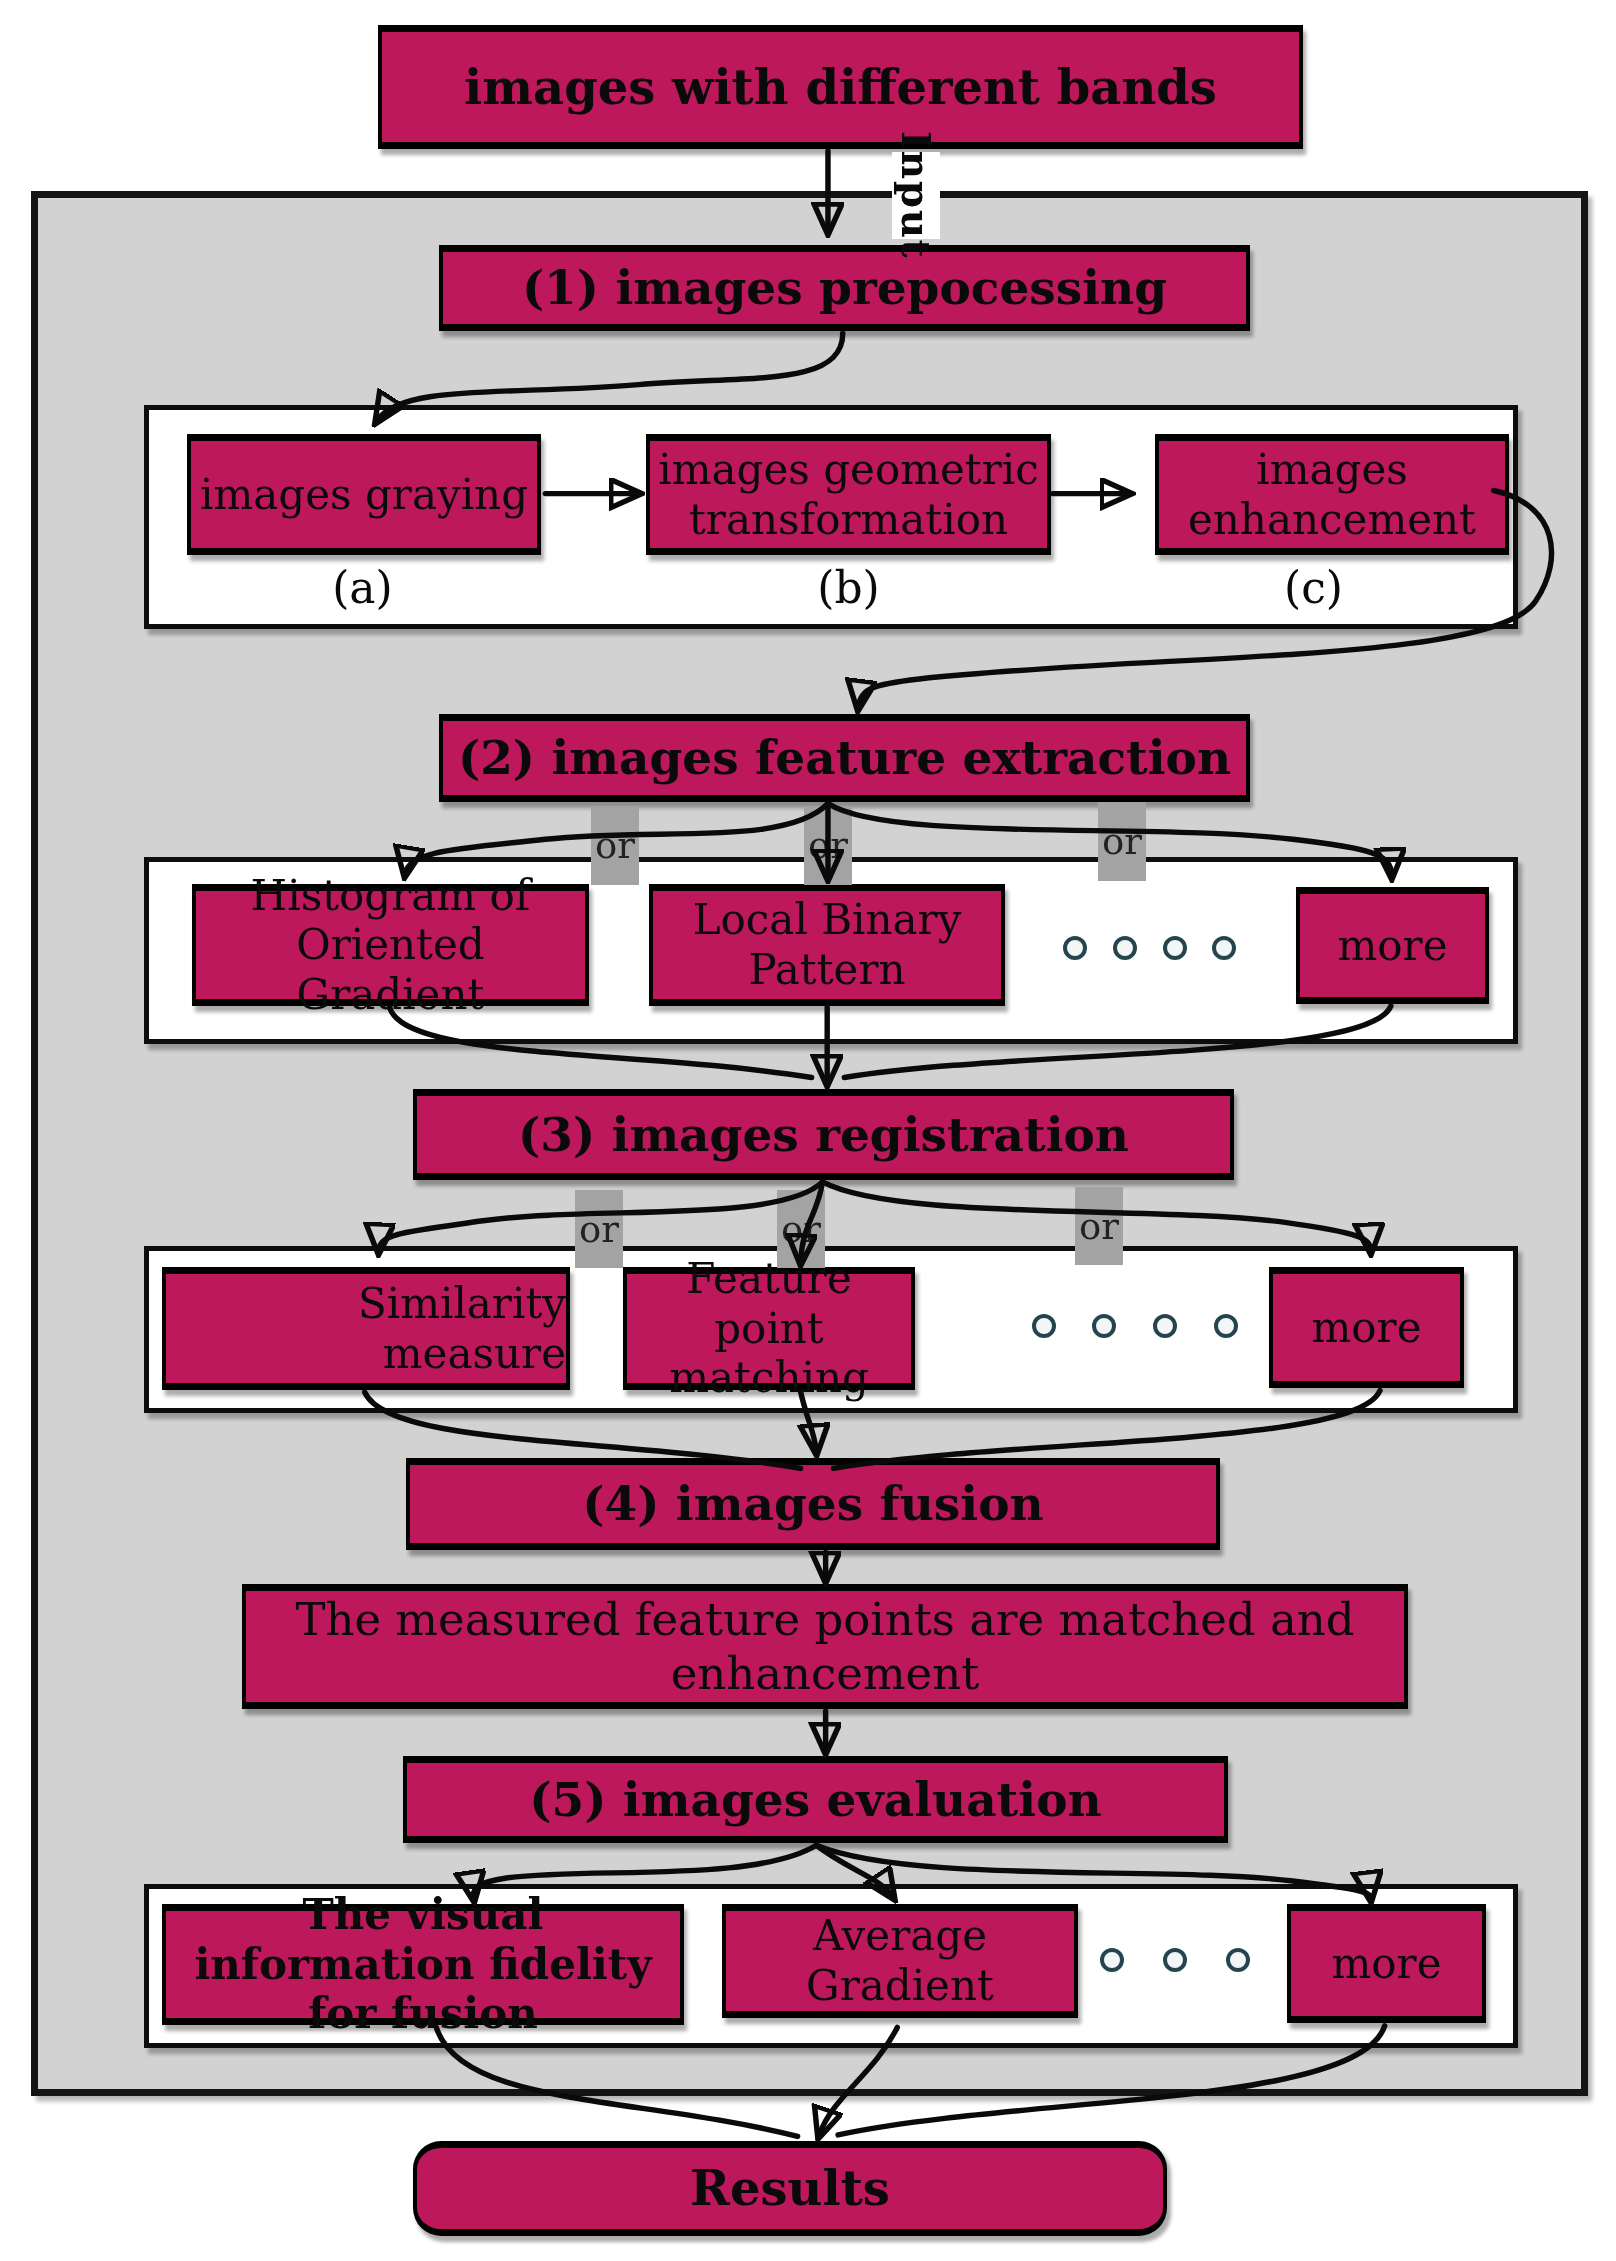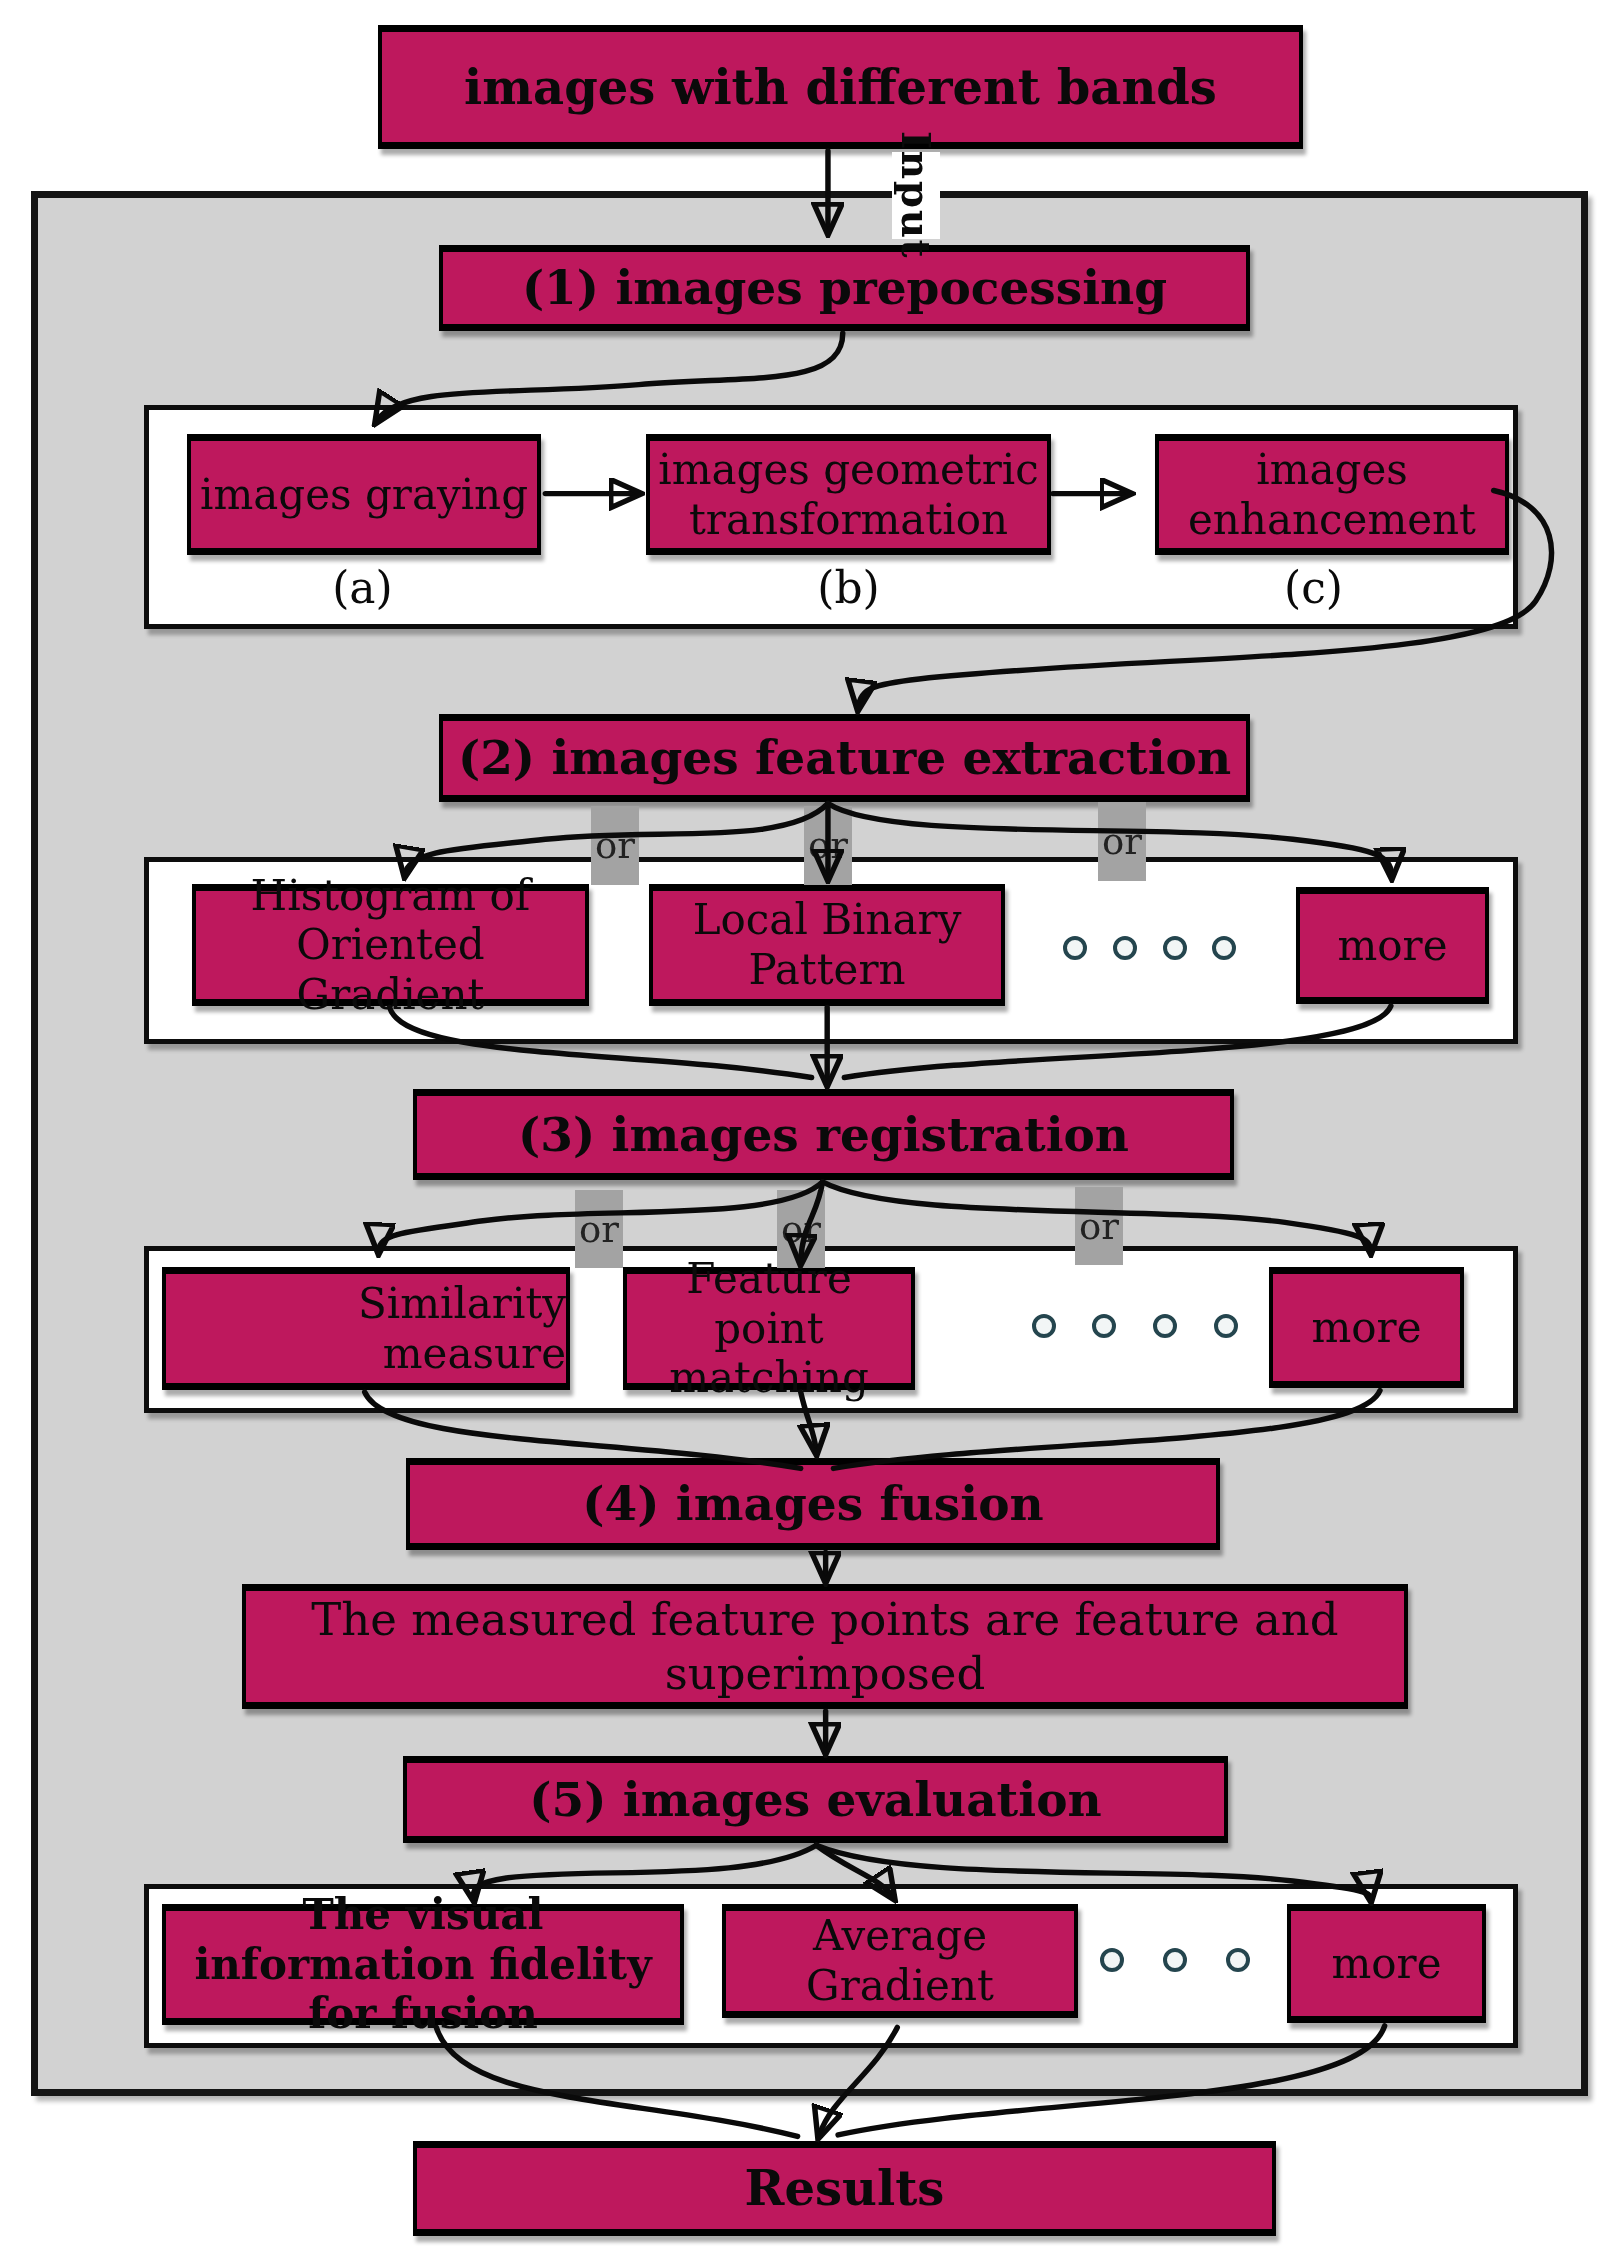--- a/index.html
+++ b/index.html
@@ -148,21 +148,21 @@
   <span class="dot" style="left:1214px; top:1314px;"></span>
   <div class="abs node leaf" style="left:1269px; top:1267px; width:195px; height:121px;">
     <span>more</span>
   </div>
 
   <div class="abs node stage" style="left:406px; top:1458px; width:814px; height:92px;">
     <span>(4) images fusion</span>
   </div>
 
   <div class="abs node note" style="left:242px; top:1584px; width:1166px; height:125px; padding:0 47px;">
-    <span>The measured feature points are feature and superimposed</span>
+    <span>The measured feature points are matched and enhancement</span>
   </div>
 
   <div class="abs node stage" style="left:403px; top:1756px; width:825px; height:87px;">
     <span>(5) images evaluation</span>
   </div>
 
   <div class="abs white-row" style="left:144px; top:1884px; width:1374px; height:164px;"></div>
 
   <div class="abs node leaf" style="left:162px; top:1904px; width:522px; height:121px;font-weight:bold;">
     <span>The visual information fidelity for fusion</span>
@@ -170,21 +170,21 @@
   <div class="abs node leaf" style="left:722px; top:1904px; width:356px; height:114px;">
     <span>Average Gradient</span>
   </div>
   <span class="dot" style="left:1100px; top:1948px;"></span>
   <span class="dot" style="left:1163px; top:1948px;"></span>
   <span class="dot" style="left:1226px; top:1948px;"></span>
   <div class="abs node leaf" style="left:1287px; top:1904px; width:199px; height:119px;">
     <span>more</span>
   </div>
 
-  <div class="abs node results" style="left:413px; top:2141px; width:863px; height:95px;">
+  <div class="abs node results" style="left:413px; top:2141px; width:754px; height:95px;border-radius:28px;">
     <span>Results</span>
   </div>
 
   <svg id="wires" width="1617" height="2261" viewBox="0 0 2076 2904">
     <defs>
       <marker id="ah" markerUnits="userSpaceOnUse" markerWidth="46" markerHeight="42" refX="36" refY="20" orient="auto">
         <path d="M2,2 L42,20 L2,38 Z" fill="#0a0a0a" stroke="none"></path>
       </marker>
     </defs>
 

